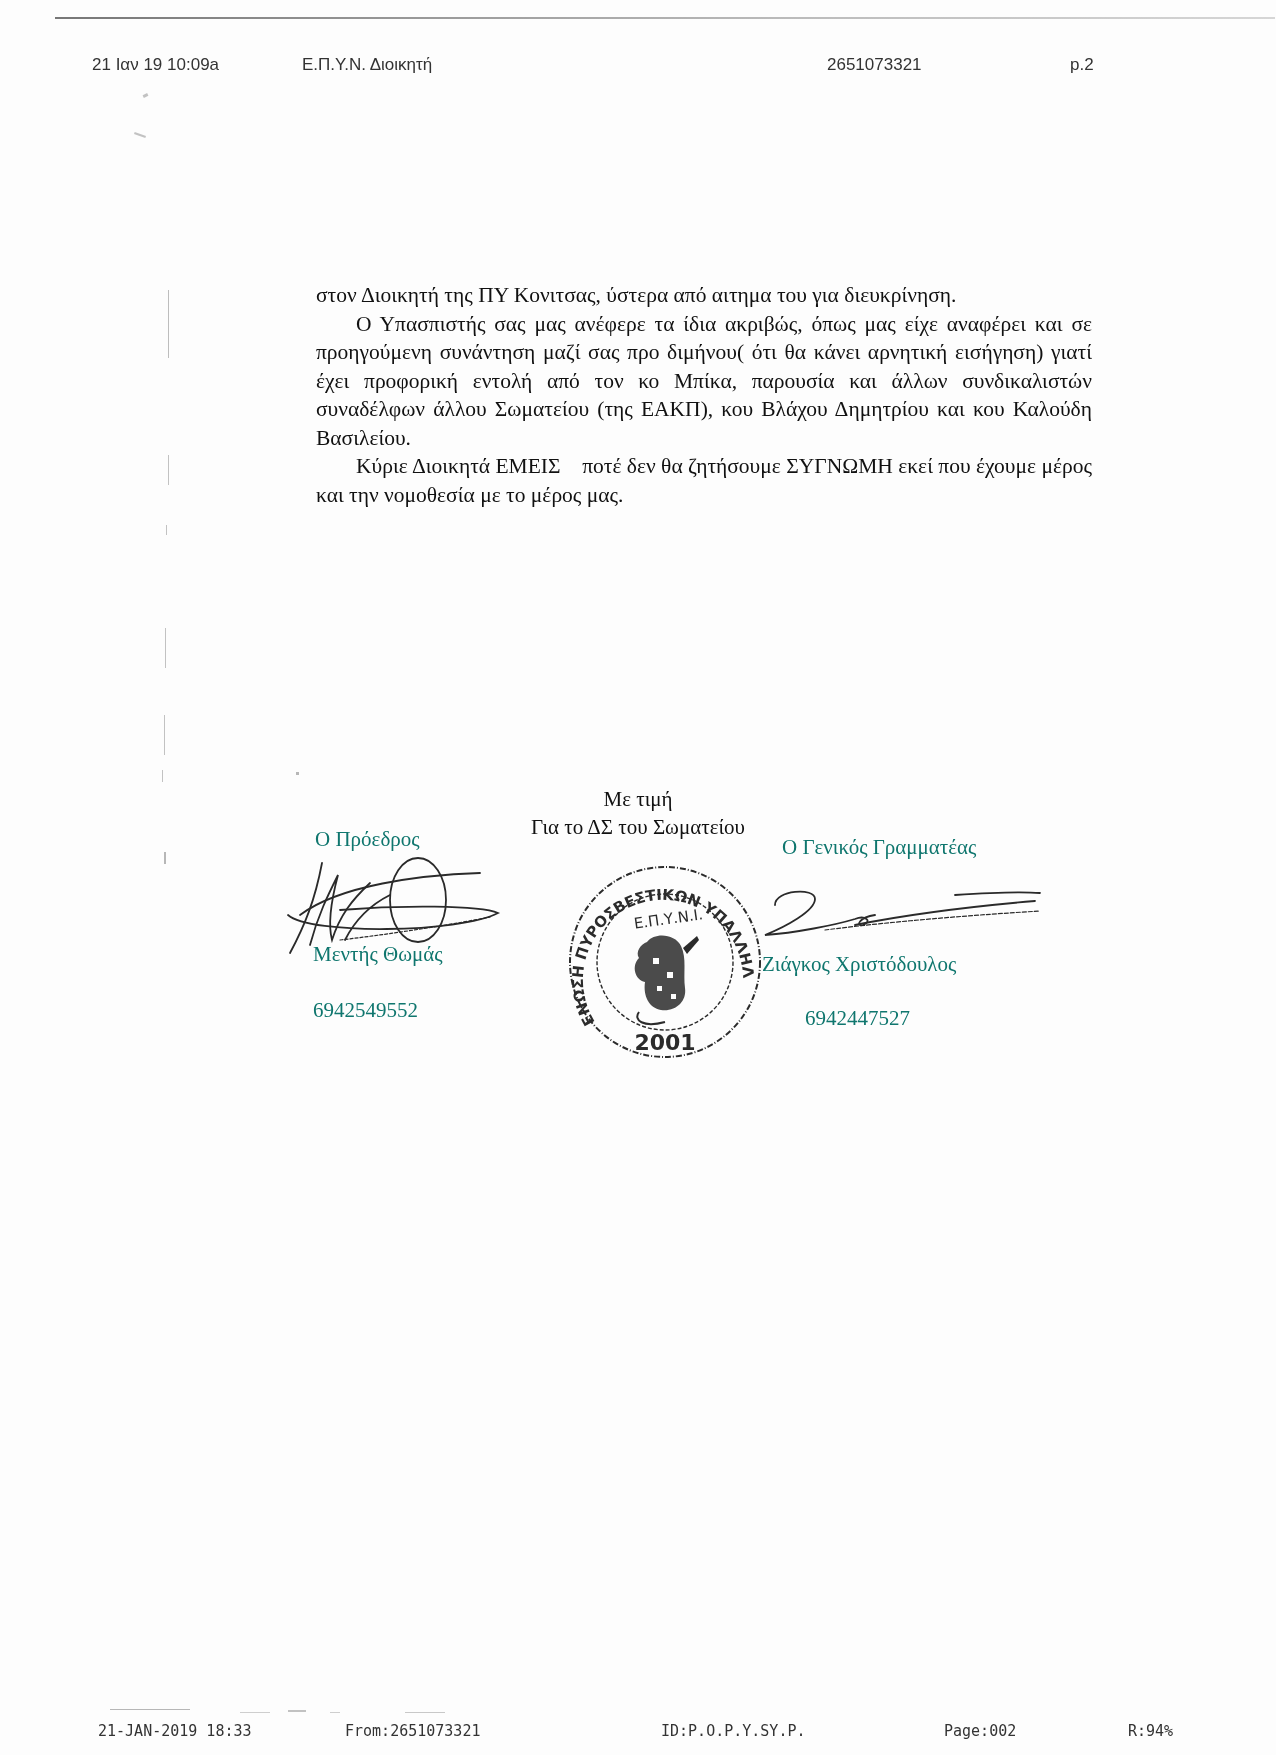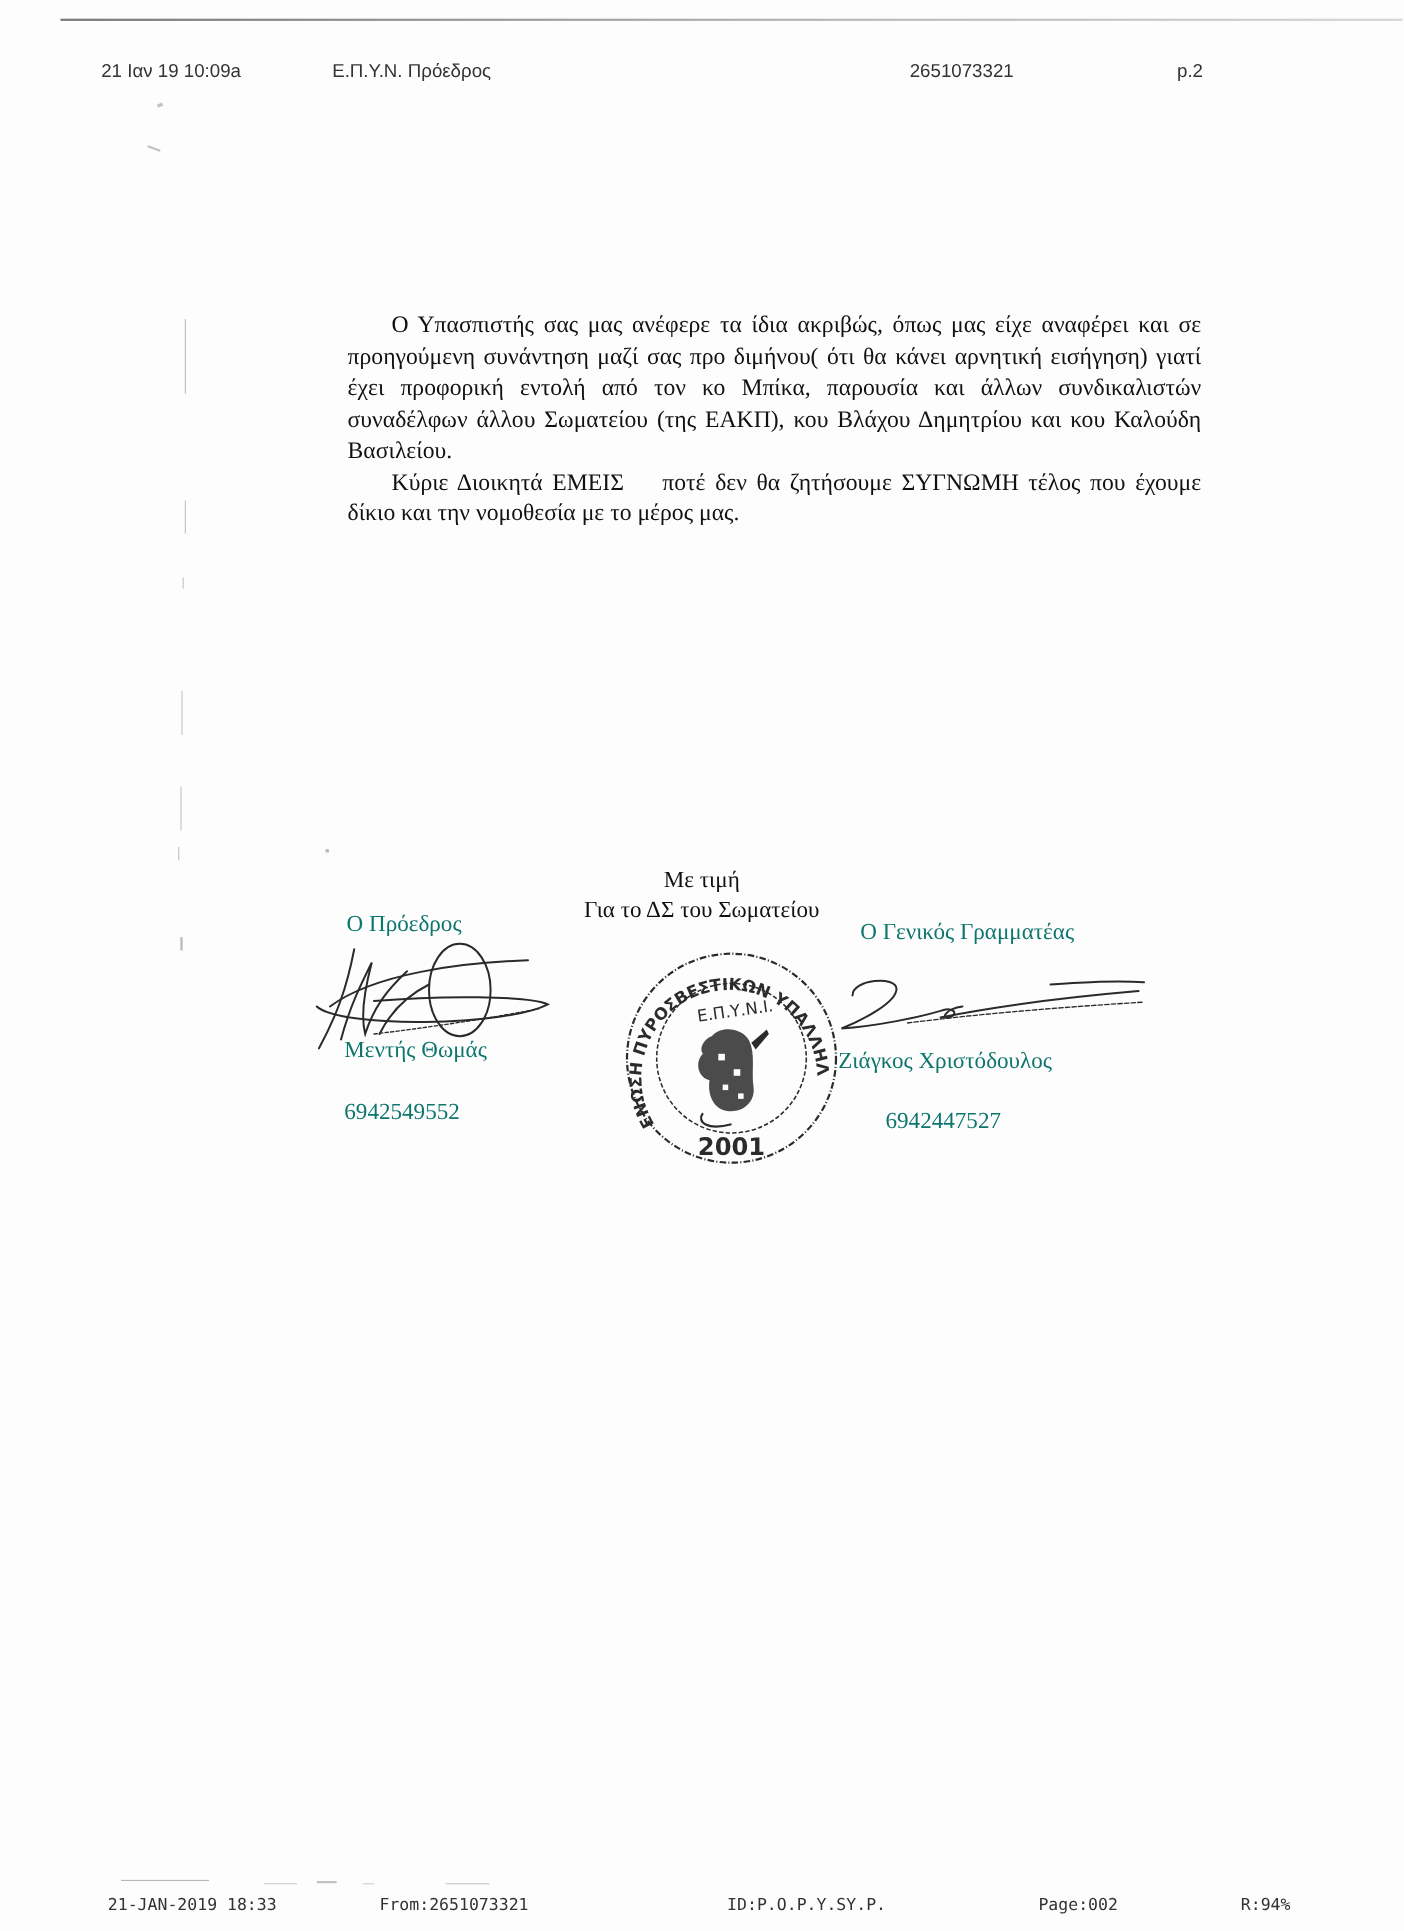--- a/index.html
+++ b/index.html
@@ -27,39 +27,40 @@
     .fax-footer span { position: absolute; top: 0; white-space: nowrap; }
     svg { position: absolute; overflow: visible; }
   </style>
 </head>
 <body>
 
 <div class="topline"></div>
 
 <div class="fax-header">
   <span style="left:92px;">21 Ιαν 19 10:09a</span>
-  <span style="left:302px;">Ε.Π.Υ.Ν. Πρόεδρος</span>
+  <span style="left:302px;">Ε.Π.Υ.Ν. Διοικητή</span>
   <span style="left:827px;">2651073321</span>
   <span style="left:1070px;">p.2</span>
 </div>
 
 <div class="mark" style="left:143px;top:94px;width:5px;height:3px;opacity:.5;transform:rotate(-25deg);"></div>
 <div class="mark" style="left:134px;top:134px;width:12px;height:2px;opacity:.5;transform:rotate(20deg);"></div>
 <div class="mark" style="left:168px;top:290px;width:1px;height:68px;opacity:.55;"></div>
 <div class="mark" style="left:168px;top:455px;width:1px;height:30px;opacity:.5;"></div>
 <div class="mark" style="left:166px;top:525px;width:1px;height:10px;opacity:.5;"></div>
 <div class="mark" style="left:165px;top:628px;width:1px;height:40px;opacity:.5;"></div>
 <div class="mark" style="left:164px;top:715px;width:1px;height:40px;opacity:.5;"></div>
 <div class="mark" style="left:162px;top:770px;width:1px;height:12px;opacity:.5;"></div>
 <div class="mark" style="left:164px;top:852px;width:2px;height:12px;opacity:.6;"></div>
 <div class="mark" style="left:296px;top:772px;width:3px;height:3px;opacity:.6;"></div>
 
 <div class="body-text">
+  <p>στον Διοικητή της ΠΥ Κονιτσας, ύστερα από αιτημα του για διευκρίνηση.</p>
   <p class="indent">Ο Υπασπιστής σας μας ανέφερε τα ίδια ακριβώς, όπως μας είχε αναφέρει και σε προηγούμενη συνάντηση μαζί σας προ διμήνου( ότι θα κάνει αρνητική εισήγηση) γιατί έχει προφορική εντολή από τον κο Μπίκα, παρουσία και άλλων συνδικαλιστών συναδέλφων άλλου Σωματείου (της ΕΑΚΠ), κου Βλάχου Δημητρίου και κου Καλούδη Βασιλείου.</p>
-  <p class="indent" style="white-space:pre-wrap;">Κύριε Διοικητά ΕΜΕΙΣ    ποτέ δεν θα ζητήσουμε ΣΥΓΝΩΜΗ τέλος που έχουμε δίκιο και την νομοθεσία με το μέρος μας.</p>
+  <p class="indent" style="white-space:pre-wrap;">Κύριε Διοικητά ΕΜΕΙΣ    ποτέ δεν θα ζητήσουμε ΣΥΓΝΩΜΗ εκεί που έχουμε μέρος και την νομοθεσία με το μέρος μας.</p>
 </div>
 
 <div class="closing" style="top:747px;">Με τιμή</div>
 <div class="closing" style="top:775px;">Για το ΔΣ του Σωματείου</div>
 
 <div class="sig-text" style="left:315px;top:827px;">Ο Πρόεδρος</div>
 <svg style="left:280px;top:845px;" width="230" height="110" viewBox="0 0 230 110">
   <g fill="none" stroke="#2a2a2a" stroke-width="1.8" stroke-linecap="round">
     <path d="M10 108 C 25 80, 35 55, 42 18"></path>
     <path d="M30 100 C 38 70, 48 50, 58 30 C 50 60, 48 80, 52 95 C 60 70, 72 55, 90 38"></path>

